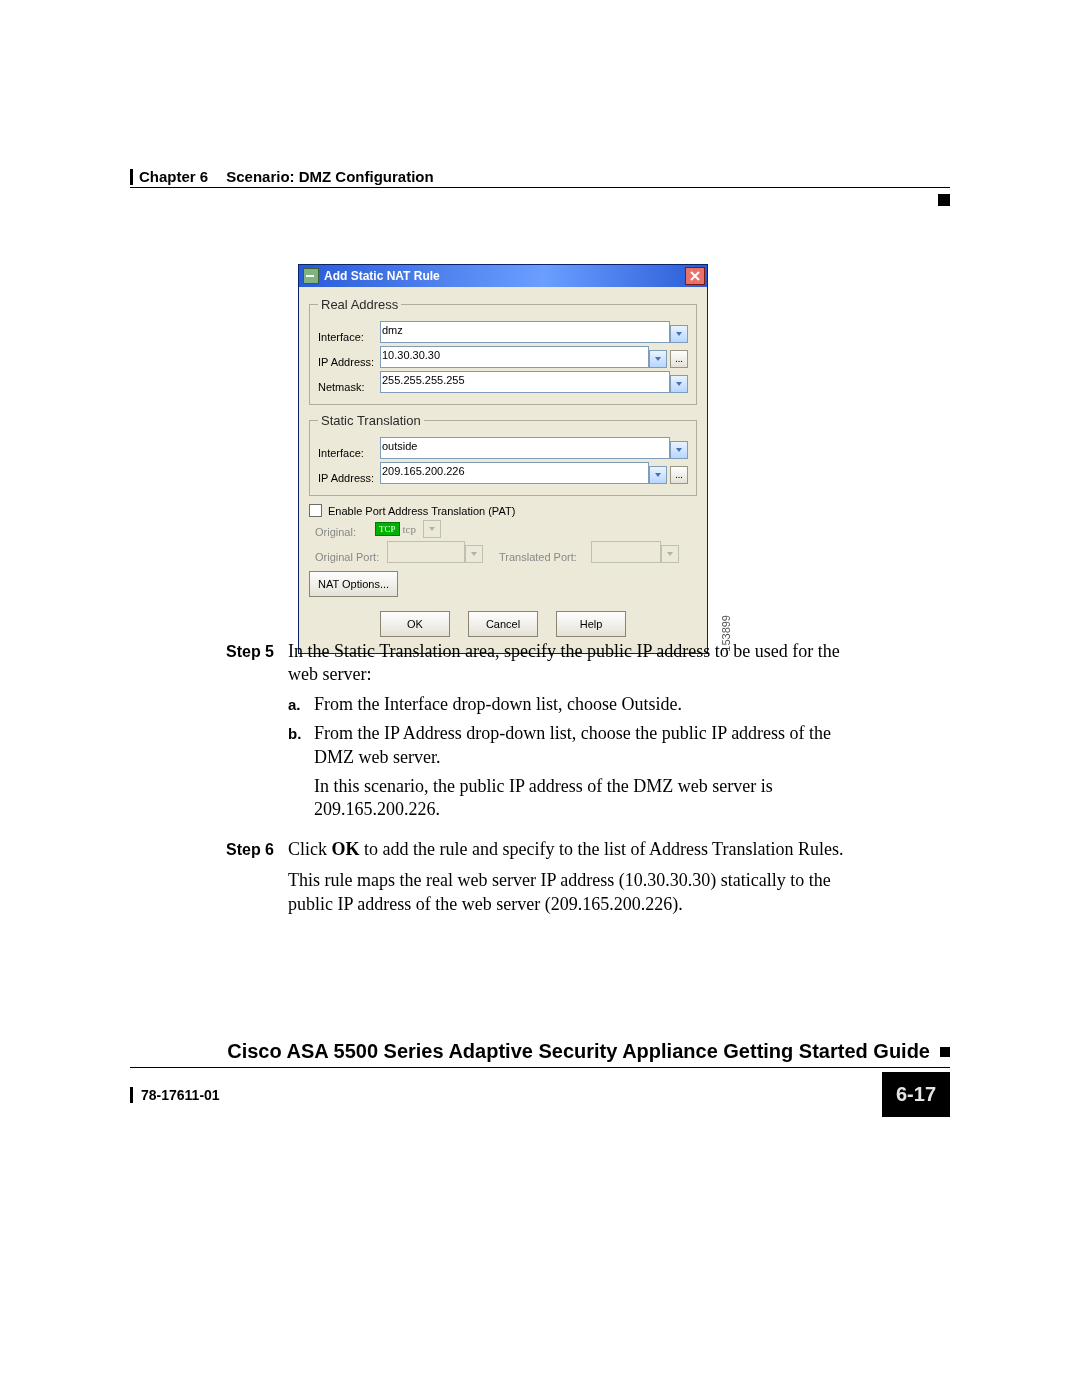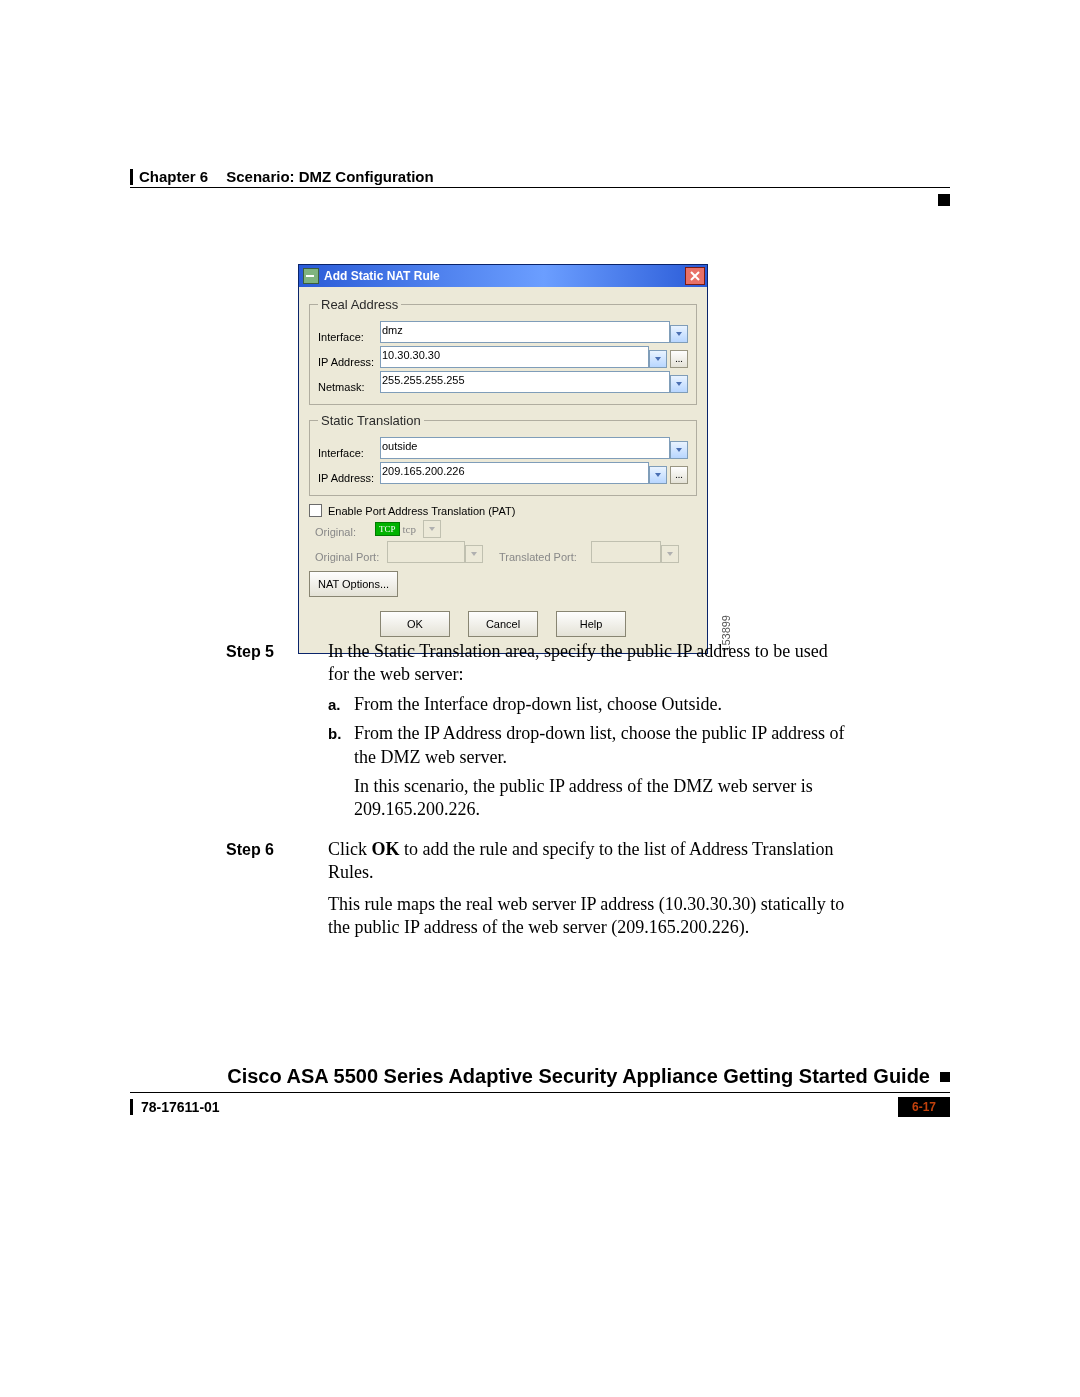--- a/index.html
+++ b/index.html
@@ -194,21 +194,20 @@
     position: absolute;
     top: 640px;
     left: 226px;
     width: 620px;
     font-size: 18px;
     line-height: 1.3;
   }
   .step {
     display: flex;
     margin-bottom: 10px;
-    gap: 40px;
   }
   .step-label {
     width: 62px;
     flex-shrink: 0;
     font-family: Arial, Helvetica, sans-serif;
     font-weight: bold;
     font-size: 16px;
     padding-top: 2px;
   }
   .step-body { flex: 1; }
@@ -239,22 +238,22 @@
   }
   .footer-top .sq{ width:10px;height:10px;background:#000;margin-left:10px;flex-shrink:0;}
   .footer-bot{
     display:flex; justify-content:space-between; align-items:center;
   }
   .footer-bot .left{
     display:flex; align-items:center; font-weight:bold; font-size:14px;
   }
   .footer-bot .tick{width:3px;height:16px;background:#000;margin-right:8px;}
   .pagebox{
-    background:#000; color:#c2410c; padding:3px 14px;
-    font-weight:bold; font-size:12px;
+    background:#000; color:#e5e5e5; padding:11px 14px;
+    font-weight:bold; font-size:20px;
   }
 </style>
 </head>
 <body>
 
 <div class="page">
 
   <div class="hdr">
     <div class="hdr-row1">
       <span class="hdr-tick"></span>

